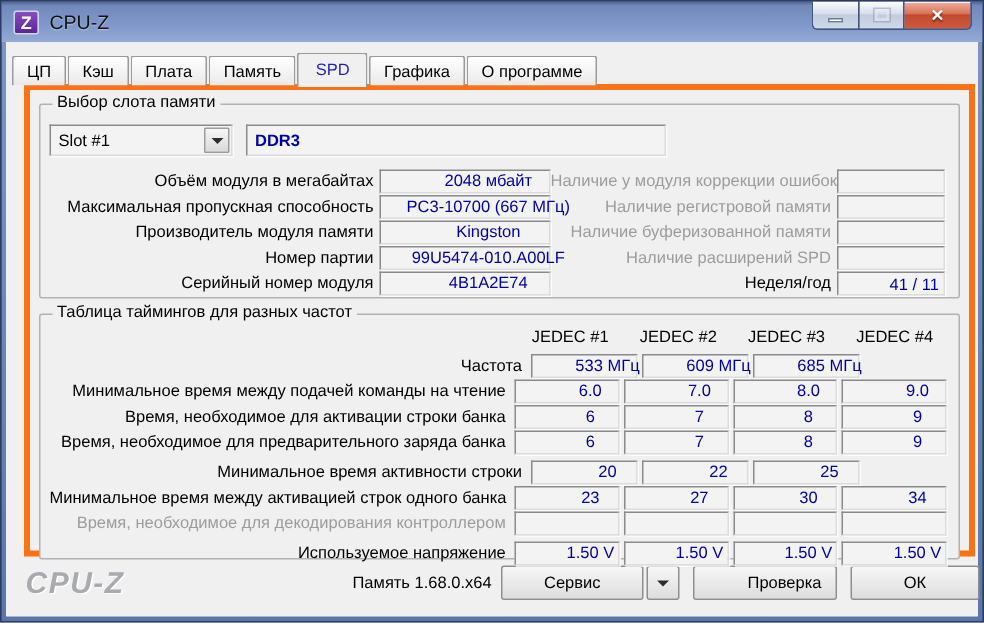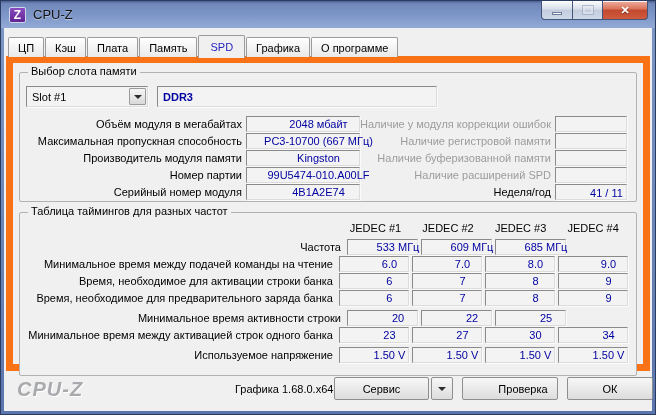--- a/index.html
+++ b/index.html
@@ -66,22 +66,22 @@
   }
   .tab.active {
     background: #f0f0f0;
     color: #1f1fbe;
     padding: 5px 11px 5px;
     margin-bottom: -1px;
     position: relative; z-index: 3;
   }
   .pane {
     position: relative; z-index: 1;
-    margin: -1px 2px 0 2px;
-    border: 7px solid #f97316;
+    margin: -1px 2px 0 12px;
+    border: 4px solid #f97316;
     background: #f0f0f0;
     height: 315px;
     padding: 9px 6px 0 6px;
   }
   
   .group { position: relative; border: 1px solid #b2b2b2; border-radius: 2px; background: #f0f0f0; }
   .group-title { position: absolute; top: -8px; left: 8px; background: #f0f0f0; padding: 0 3px; font-size: 11px; white-space: nowrap; }
   .g1 { height: 130px; margin-bottom: 10px; padding: 13px 8px 0 6px; }
   .g2 { height: 164px; padding: 9px 8px 0 6px; }
   
@@ -335,20 +335,35 @@
           <div class="fbox sunken t-box">
               <span>27</span>
             </div>
           <div class="fbox sunken t-box">
               <span>30</span>
             </div>
           <div class="fbox sunken t-box">
               <span>34</span>
             </div>
         </div>
+        <div class="trow">
+          <div class="t-label dim">Время, необходимое для декодирования контроллером</div>
+          <div class="fbox sunken t-box">
+              <span></span>
+            </div>
+          <div class="fbox sunken t-box">
+              <span></span>
+            </div>
+          <div class="fbox sunken t-box">
+              <span></span>
+            </div>
+          <div class="fbox sunken t-box">
+              <span></span>
+            </div>
+        </div>
         <div class="trow gap">
           <div class="t-label">Используемое напряжение</div>
           <div class="fbox sunken t-box">
               <span>1.50 V</span>
             </div>
           <div class="fbox sunken t-box">
               <span>1.50 V</span>
             </div>
           <div class="fbox sunken t-box">
               <span>1.50 V</span>
@@ -356,21 +371,21 @@
           <div class="fbox sunken t-box">
               <span>1.50 V</span>
             </div>
         </div>
       </div>
 
     </div>
 
     <div class="footer">
       <div class="cpuz-logo">CPU-Z</div>
-      <div class="version">Графика 1.68.0.x64</div>
+      <div class="version">Память 1.68.0.x64</div>
       <button class="fbtn tools">Сервис</button>
       <button class="fbtn tools-arrow">
           <span class="arrow-down"></span>
         </button>
       <button class="fbtn validate">Проверка</button>
       <button class="fbtn ok">ОК</button>
     </div>
 
   </div>
 </div>

